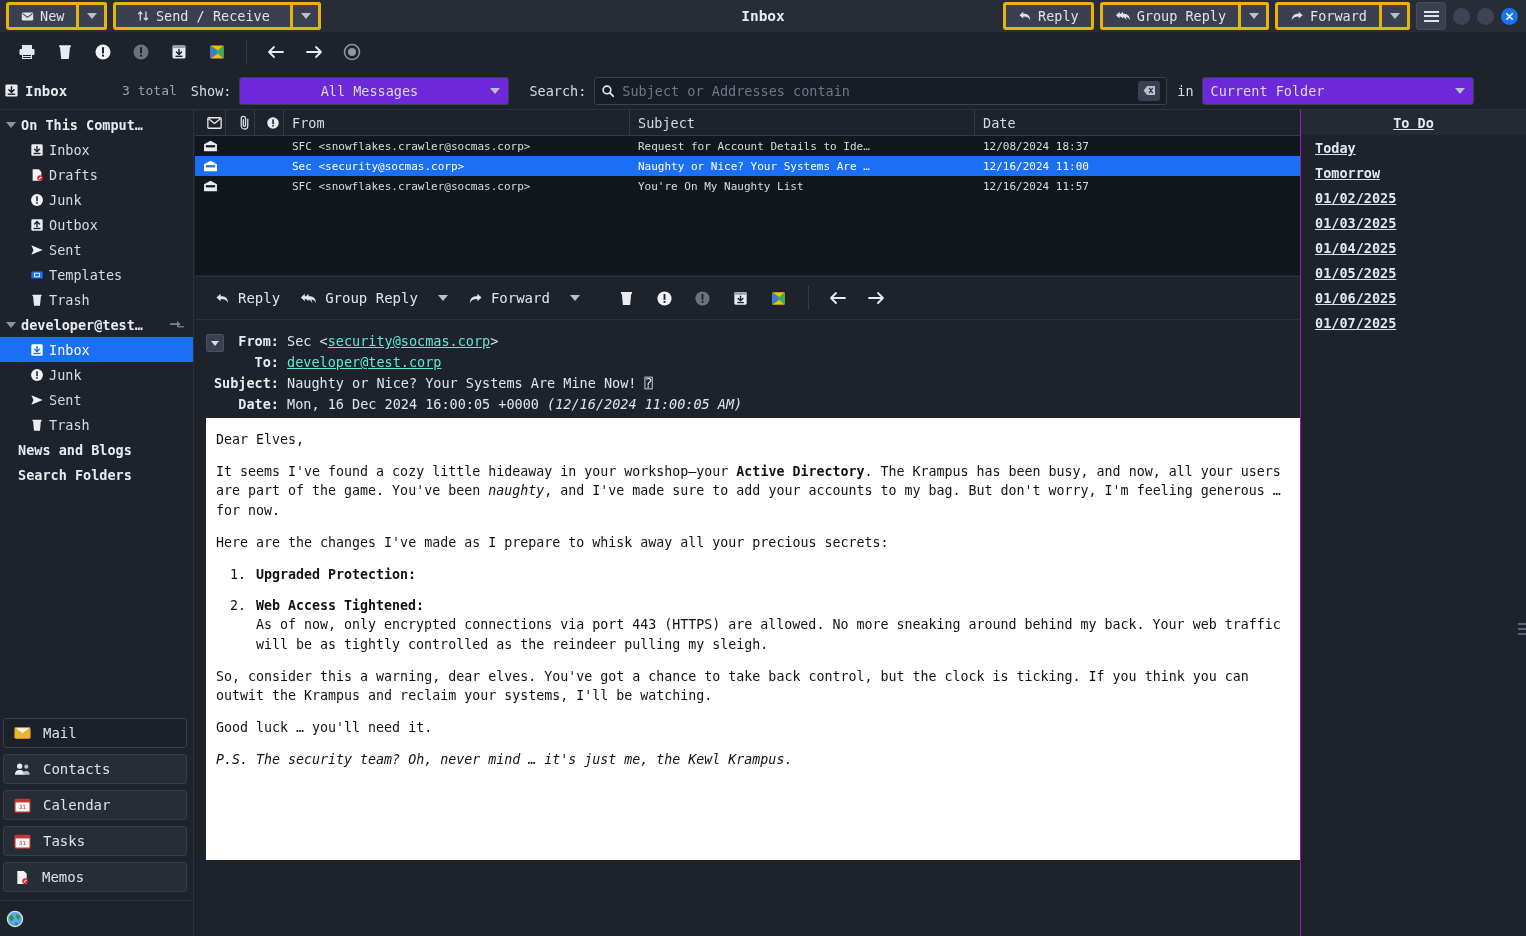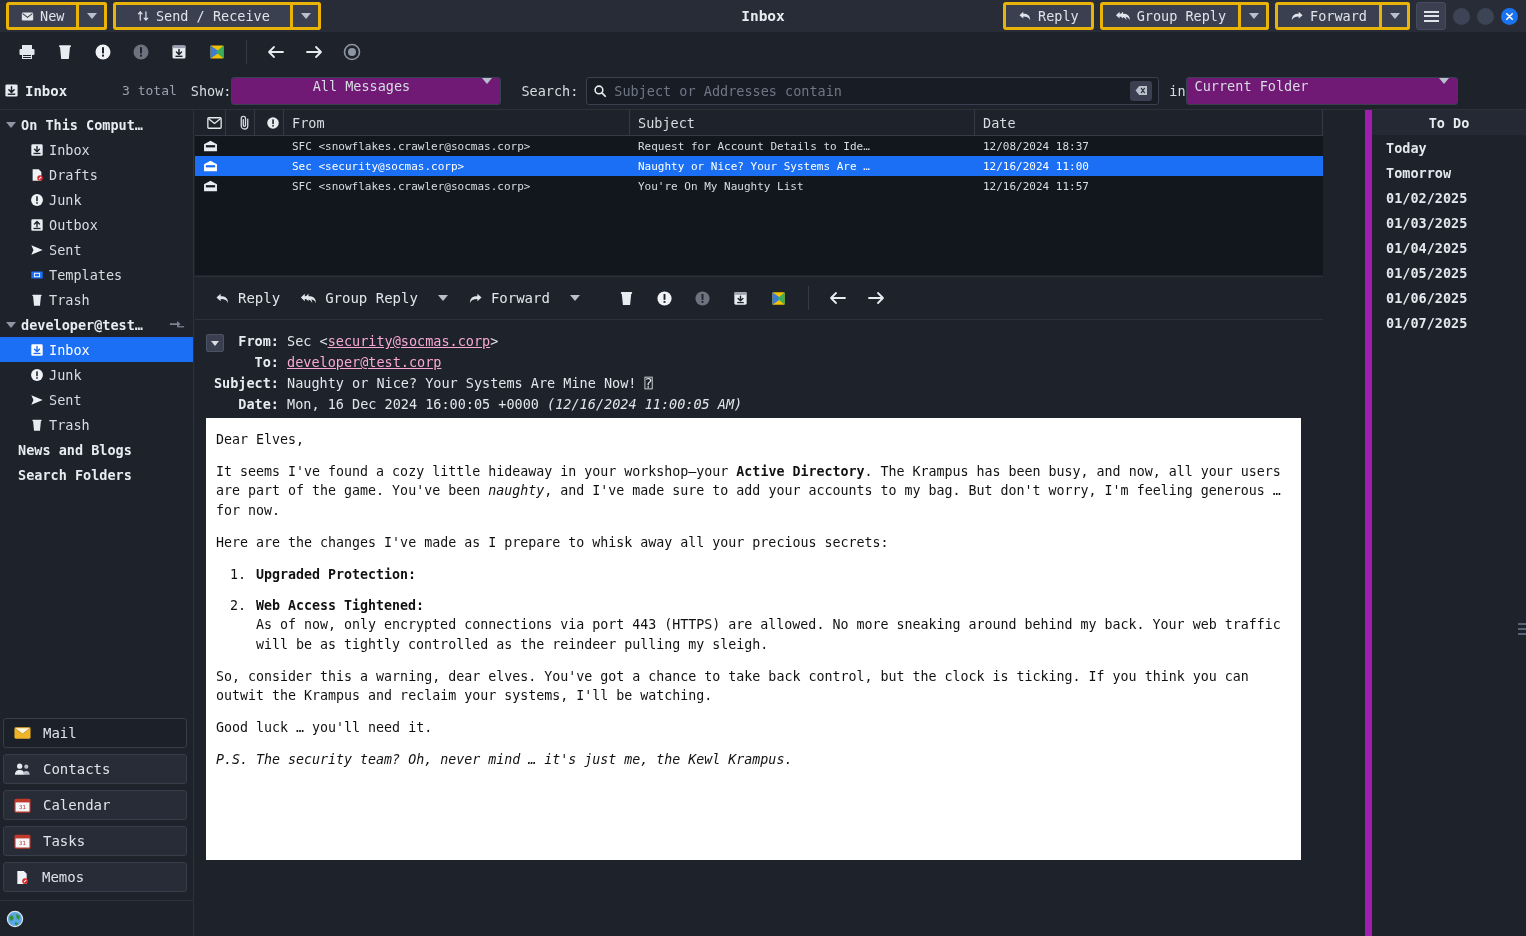--- a/index.html
+++ b/index.html
@@ -66,23 +66,23 @@
     background: #1e222b; display: flex; align-items: center;
     border-bottom: 1px solid #2c313c;
   }
   .fb-inbox {
     display: flex; align-items: center; gap: 6px; font-weight: bold;
     color: #e8ebf0; padding-left: 4px; width: 122px; font-size: 14px;
   }
   .fb-total { color: #9aa2b1; font-size: 13px; }
   .fb-show-label { margin-left: 14px; color: #d8dce3; }
   .combo {
-    background: #701a75; border: 1px solid #394050; border-radius: 3px;
-    height: 28px; display: flex; align-items: flex-start; justify-content: space-between;
-    padding: 0 8px; color: #d8dce3; 
+    background: #6d28d9; border: 1px solid #394050; border-radius: 3px;
+    height: 28px; display: flex; align-items: center; justify-content: space-between;
+    padding: 0 8px; color: #d8dce3; margin-left: 8px;
   }
   .combo .val { flex: 1; text-align: center; }
   .caret {
     width: 0; height: 0; border-left: 5px solid transparent;
     border-right: 5px solid transparent; border-top: 6px solid #b9c0cc;
   }
   .searchbox {
     height: 28px; background: #181c24; border: 1px solid #394050; border-radius: 3px;
     display: flex; align-items: center; padding: 0 6px; gap: 7px; margin-left: 8px;
   }
@@ -174,21 +174,21 @@
     background: #1e222b; padding-top: 10px;
   }
   .expander {
     position: absolute; left: 11px; top: 13px; width: 18px; height: 18px;
     background: #3a4050; border: 1px solid #4a5264; border-radius: 2px;
     display: flex; align-items: center; justify-content: center;
   }
   .hrow { display: flex; font-size: 13.5px; line-height: 21px; }
   .hlabel { width: 92px; text-align: right; font-weight: bold; color: #e8ebf0; padding-right: 8px; }
   .hval { color: #e2e6ec; }
-  .hval a { color: #f9a8d4; }
+  .hval a { color: #5eead4; }
   .hval em { font-style: italic; }
 
   
   .msgbody {
     position: absolute; top: 418px; left: 206px; width: 1095px; height: 442px;
     background: #fff; color: #111; overflow: hidden;
     font-family: "DejaVu Sans Mono", "Liberation Mono", monospace;
     font-size: 13.3px; line-height: 19.2px; padding: 12px 10px 0 10px;
   }
   .msgbody p { margin: 0 0 13px 0; }
@@ -197,22 +197,22 @@
   .msgbody ol li .num { position: absolute; left: 14px; }
   .msgbody b { font-weight: bold; }
   .msgbody i { font-style: italic; }
   .body-pane {
     position: absolute; top: 416px; left: 195px; width: 1128px; bottom: 0;
     background: #1e222b;
   }
 
   
   .todo {
-    position: absolute; top: 110px; right: 0; width: 161px; bottom: 0;
-    background: #1e222b; border-left: 7px solid #a21caf;
+    position: absolute; top: 110px; right: 0; width: 226px; bottom: 0;
+    background: #1e222b; border-left: 1px solid #a21caf; text-decoration: underline;
   }
   .todo-head {
     height: 25px; display: flex; align-items: center; justify-content: center;
     font-weight: bold; color: #e8ebf0; font-size: 13.5px; background: #242933;
   }
   .todo-item {
     height: 25px; display: flex; align-items: center; padding-left: 14px;
     font-weight: bold; color: #e3e7ee; font-size: 13.5px;
   }
   .todo-scroll {

